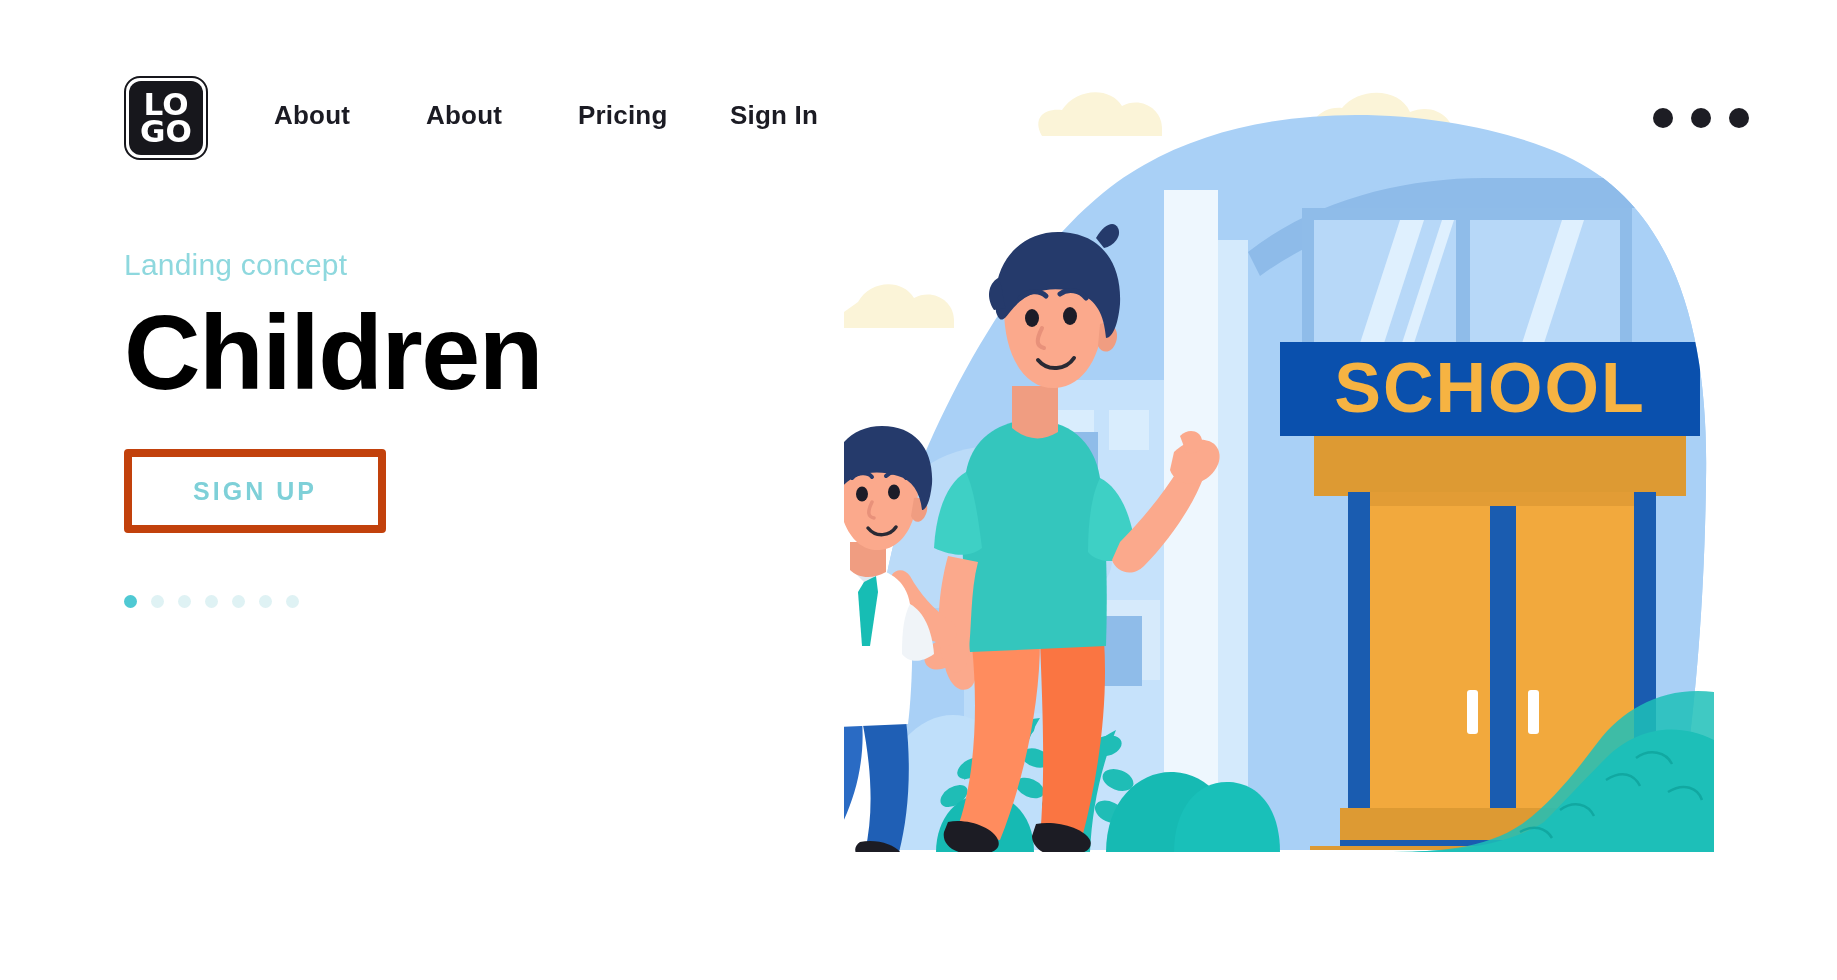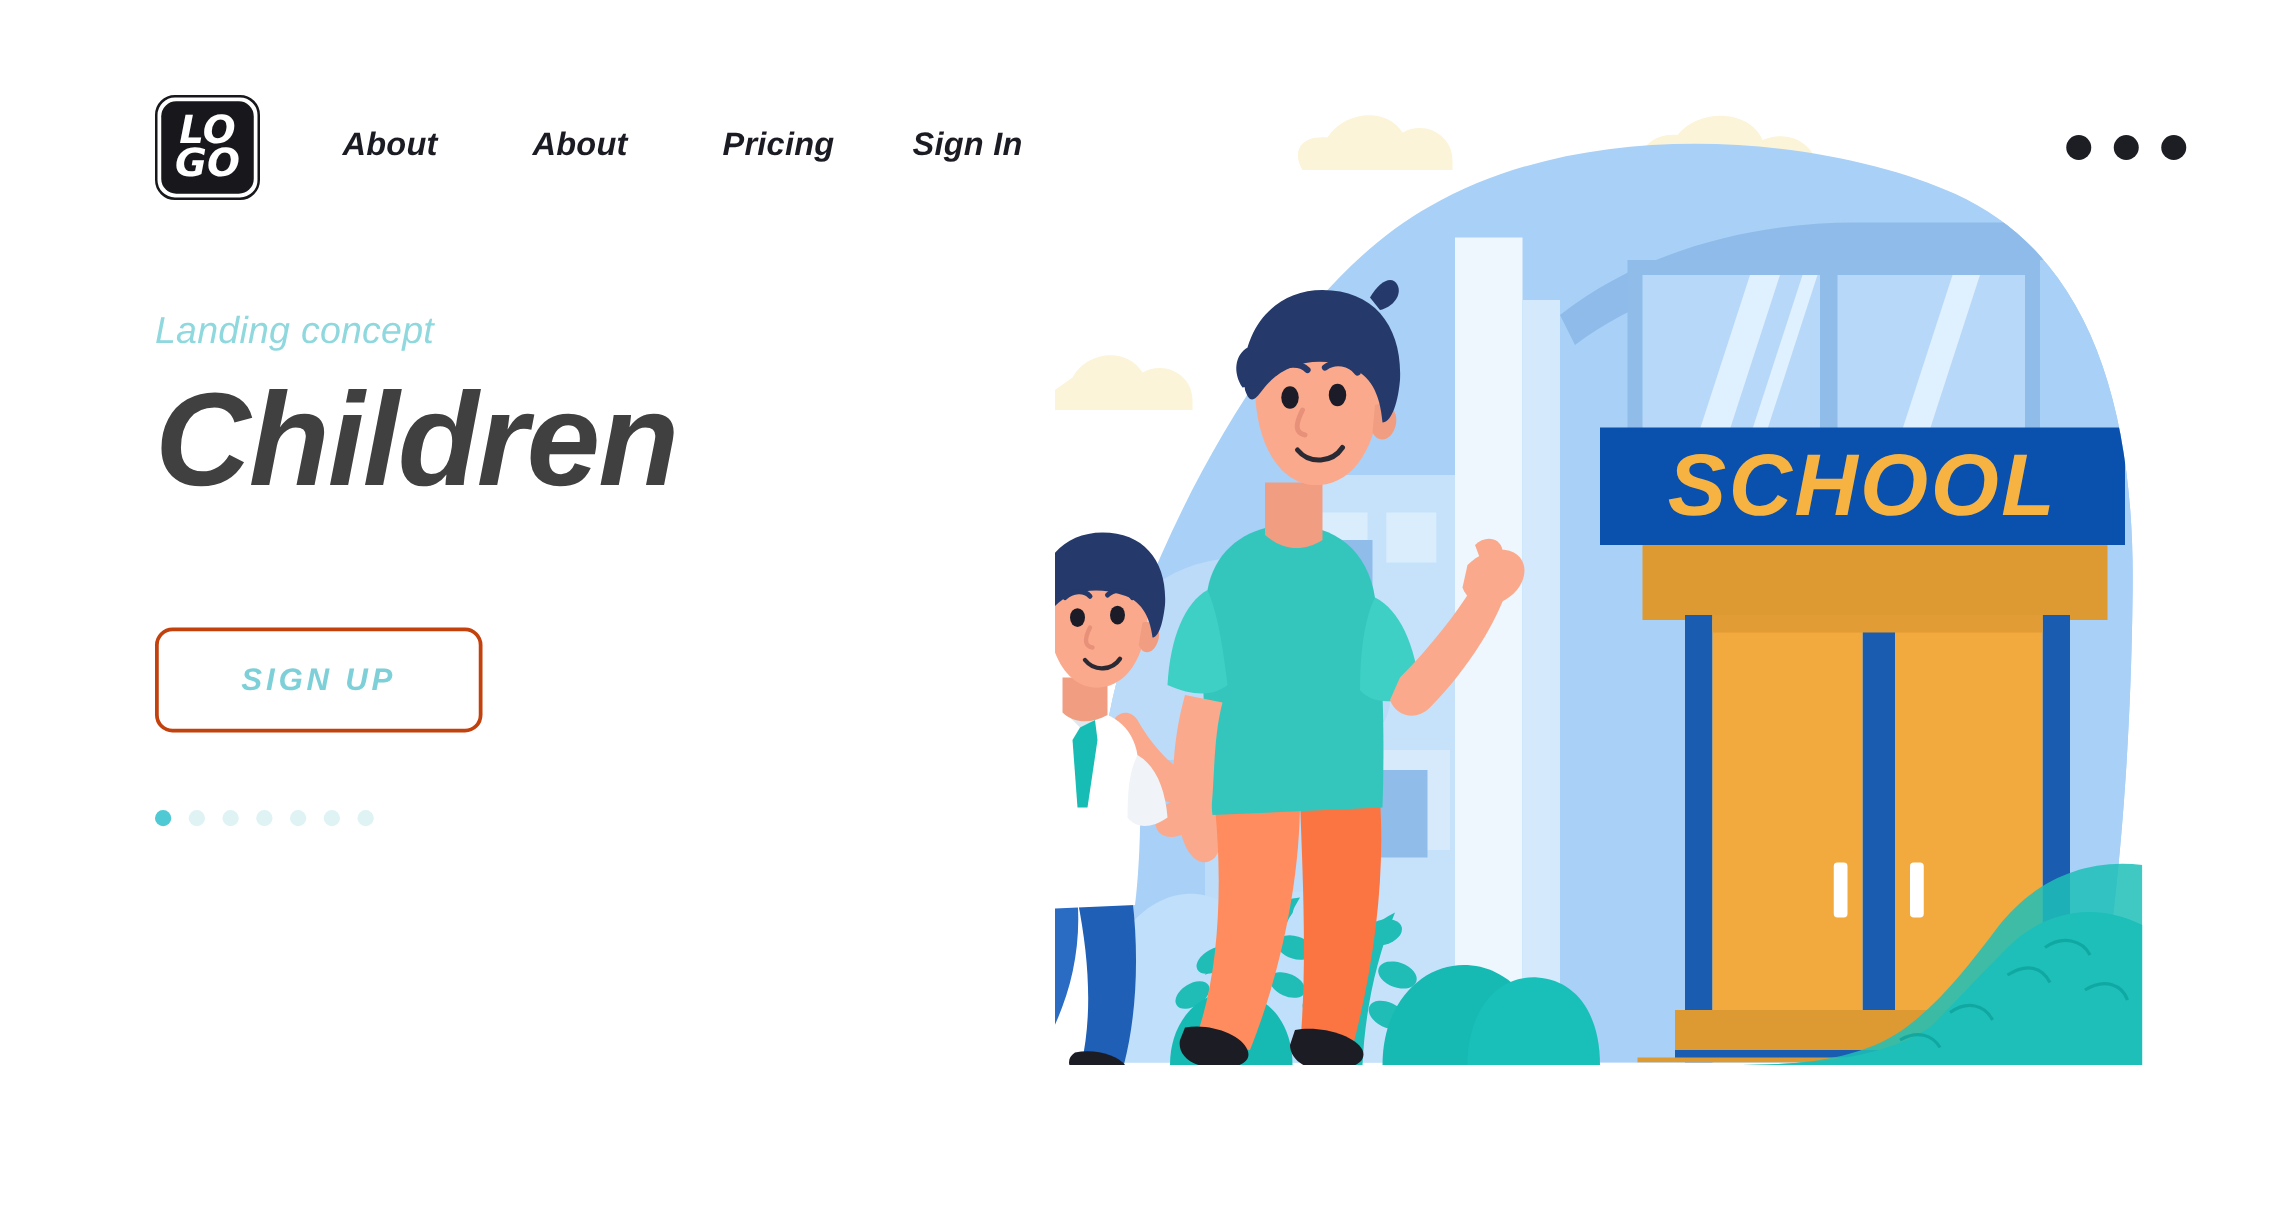--- a/index.html
+++ b/index.html
@@ -8,21 +8,20 @@
     height: 980px;
     background: #ffffff;
     font-family: "Liberation Sans", sans-serif;
     overflow: hidden;
   }
   .page {
     position: relative;
     width: 1664px;
     height: 980px;
     background: #ffffff;
-    font-style: italic;
   }
 
   
   .header {
     position: absolute;
     top: 72px;
     left: 0;
     width: 1837px;
     height: 90px;
     display: flex;
@@ -97,43 +96,43 @@
   }
   .eyebrow {
     color: #8ed8de;
     font-size: 30px;
     font-weight: 400;
     letter-spacing: 0.2px;
     line-height: 1.1;
   }
   .headline {
     margin-top: 16px;
-    color: #404040;
+    color: #000000;
     font-size: 106px;
     font-weight: 700;
     letter-spacing: -1.5px;
     line-height: 1.04;
   }
   .subheadline {
     margin-top: 4px;
     color: #0b0b0f;
     font-size: 52px;
     font-weight: 700;
     letter-spacing: -0.4px;
     line-height: 1.1;
   }
   .cta {
-    margin-top: 95px;
+    margin-top: 42px;
     display: inline-flex;
     align-items: center;
     justify-content: center;
     width: 262px;
     height: 84px;
-    border: 3px solid #c2410c;
-    border-radius: 14px;
+    border: 8px solid #c2410c;
+    border-radius: 4px;
     background: transparent;
     color: #7ed0d8;
     font-size: 25px;
     font-weight: 700;
     letter-spacing: 3px;
     cursor: pointer;
   }
   .cta-note {
     margin-top: 36px;
     color: #58585e;

